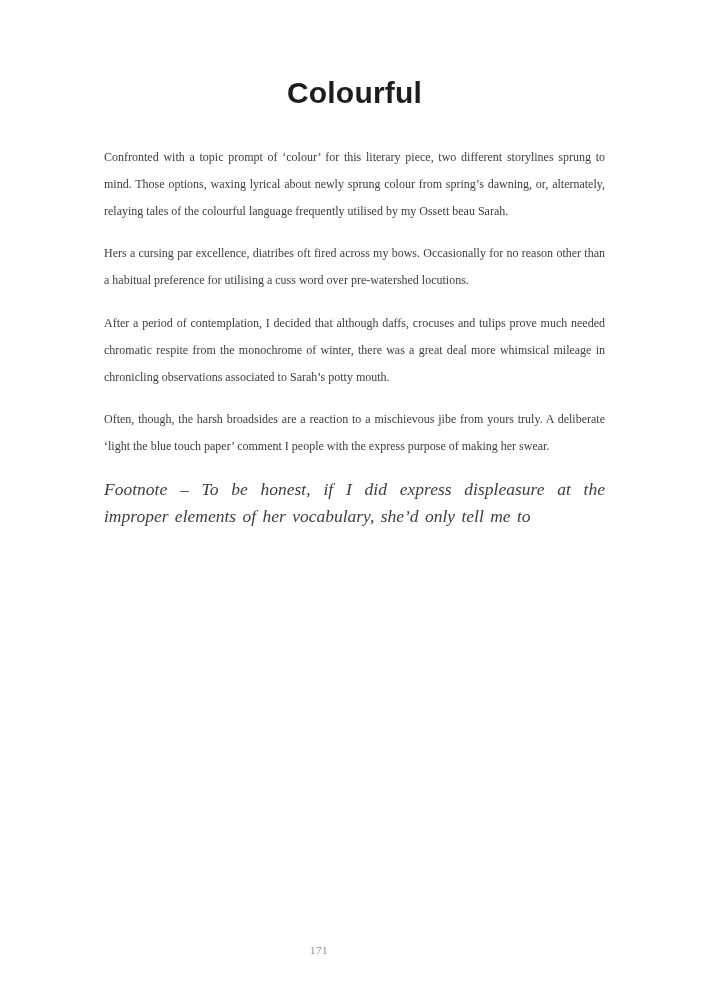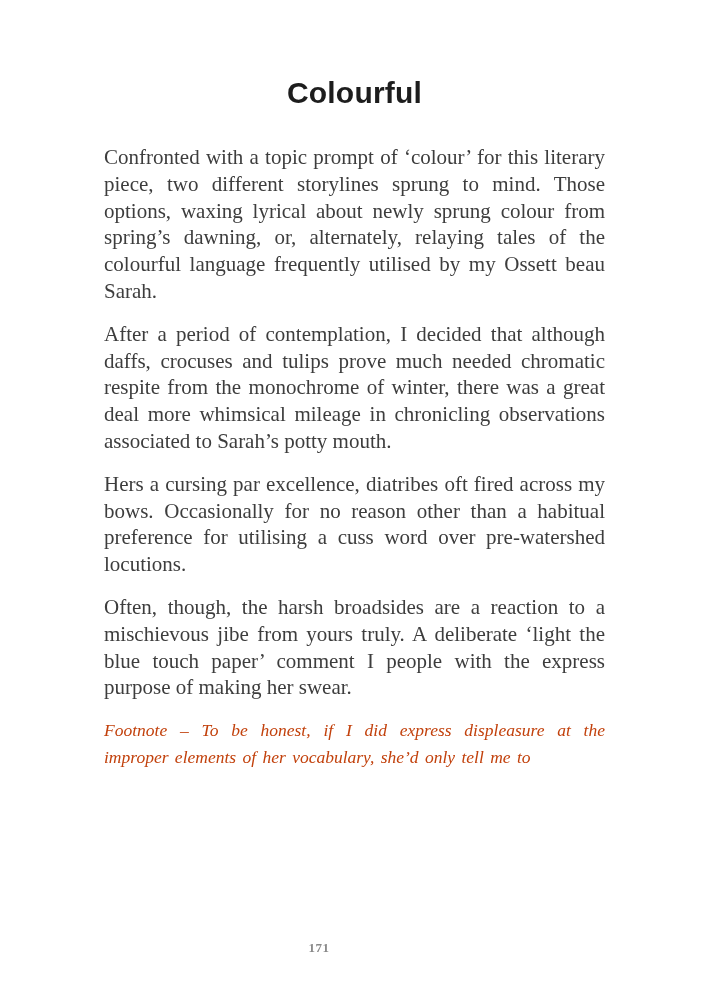--- a/index.html
+++ b/index.html
@@ -26,53 +26,52 @@
     font-family: "Liberation Sans", sans-serif;
     font-weight: 700;
     font-size: 30px;
     line-height: 38px;
     color: #1d1d1d;
     text-align: center;
     margin-bottom: 32px;
     letter-spacing: 0.2px;
   }
   .para {
-    font-size: 21px;
+    font-size: 12px;
     line-height: 26.8px;
     color: #3d3d3d;
     text-align: justify;
     margin-bottom: 16px;
   }
   .footnote {
     font-size: 17.5px;
     line-height: 26.8px;
-    color: #c2410c;
+    color: #404040;
     font-style: italic;
     text-align: justify;
     word-spacing: 2px;
     margin-bottom: 0;
   }
   .page-number {
     position: absolute;
     bottom: 36px;
     left: 0;
     width: 638px;
     text-align: center;
-    font-size: 13px;
+    font-size: 11px;
     color: #8a8a8a;
     letter-spacing: 0.5px;
-    font-weight: bold;
   }
 </style>
 </head>
 <body>
 
 <div class="page">
   <div class="content">
     <h1 class="doc-title">Colourful</h1>
     <p class="para">Confronted with a topic prompt of ‘colour’ for this literary piece, two different storylines sprung to mind. Those options, waxing lyrical about newly sprung colour from spring’s dawning, or, alternately, relaying tales of the colourful language frequently utilised by my Ossett beau Sarah.</p>
+    <p class="para">Hers a cursing par excellence, diatribes oft fired across my bows. Occasionally for no reason other than a habitual preference for utilising a cuss word over pre-watershed locutions.</p>
     <p class="para">After a period of contemplation, I decided that although daffs, crocuses and tulips prove much needed chromatic respite from the monochrome of winter, there was a great deal more whimsical mileage in chronicling observations associated to Sarah’s potty mouth.</p>
-    <p class="para">Hers a cursing par excellence, diatribes oft fired across my bows. Occasionally for no reason other than a habitual preference for utilising a cuss word over pre-watershed locutions.</p>
     <p class="para">Often, though, the harsh broadsides are a reaction to a mischievous jibe from yours truly. A deliberate ‘light the blue touch paper’ comment I people with the express purpose of making her swear.</p>
     <p class="para footnote">Footnote – To be honest, if I did express displeasure at the improper elements of her vocabulary, she’d only tell me to</p>
   </div>
   <div class="page-number">171</div>
 </div>
 
 </body></html>

